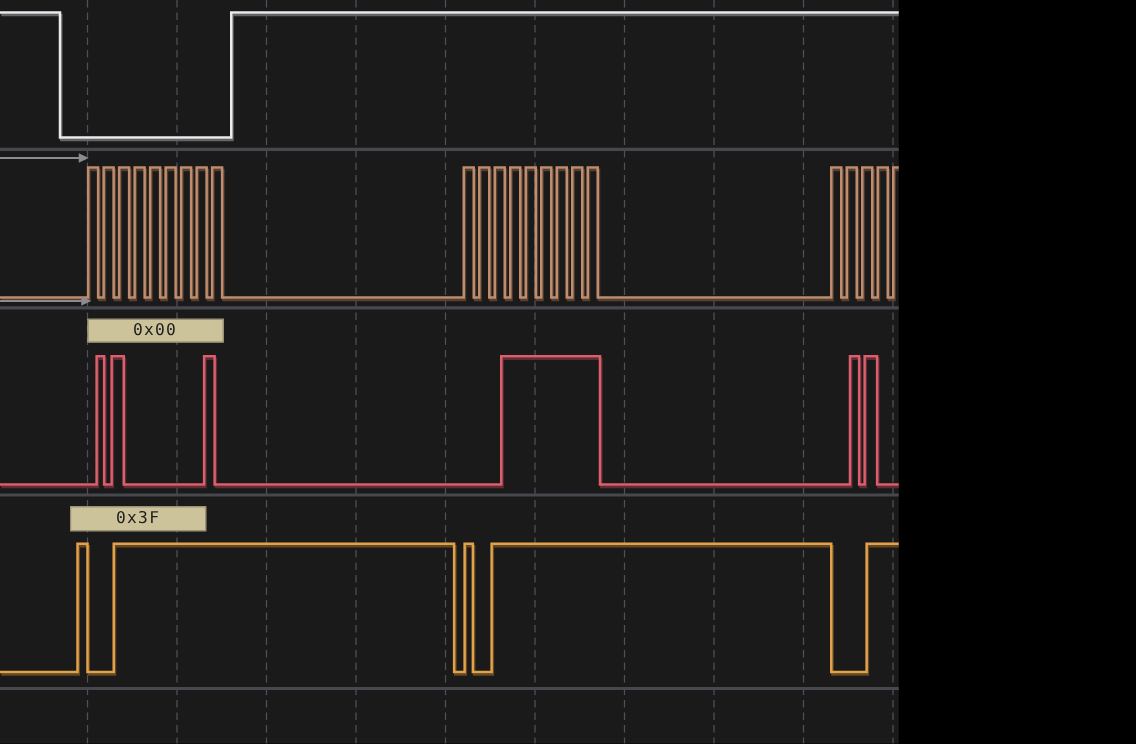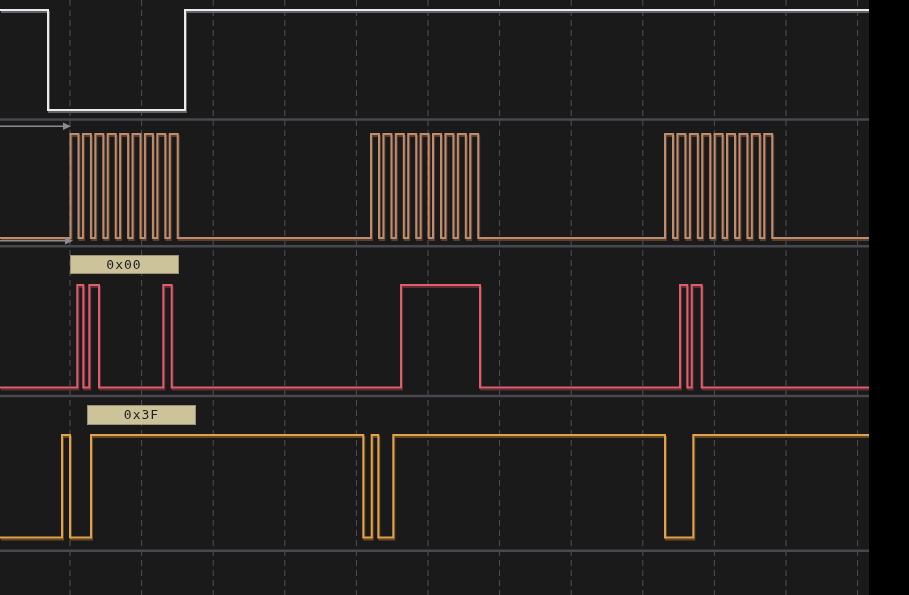--- a/index.html
+++ b/index.html
@@ -1,18 +1,18 @@
 <!DOCTYPE html>
 <html><head>
 <meta charset="utf-8">
 <style>
   html,body{margin:0;padding:0;background:#000;}
   .screen{
     position:relative;
-    width:869px;height:595px;
+    width:719px;height:595px;
     background:#1a1a1a;
     overflow:hidden;
     font-family:"DejaVu Sans Mono","Liberation Mono",monospace;
   }
   svg{position:absolute;left:0;top:0;display:block;}
   .decoded-label{
     position:absolute;
     display:flex;align-items:center;justify-content:center;
     font-size:13px;
     box-sizing:border-box;
@@ -65,15 +65,15 @@
       </g>
       <g>
         <line x1="0" y1="126.3" x2="69" y2="126.3" stroke="#8b8b90" stroke-width="1.6"></line>
         <polygon points="71,126.3 63,122.5 63,130.1" fill="#8b8b90"></polygon>
         <line x1="0" y1="240.8" x2="71" y2="240.8" stroke="#8b8b90" stroke-width="1.6"></line>
         <polygon points="73,240.8 65,237 65,244.60000000000002" fill="#8b8b90"></polygon>
       </g>
     </svg>
   <div id="labels-layer">
       <div class="decoded-label" style="left: 69.5px; top: 254.5px; width: 109px; height: 19px; background: rgb(205, 195, 155); color: rgb(30, 30, 30);">0x00</div>
-      <div class="decoded-label" style="left: 87px; top: 405px; width: 109px; height: 19.5px; background: rgb(205, 195, 155); color: rgb(30, 30, 30);">0x3F</div>
+      <div class="decoded-label" style="left: 56px; top: 405px; width: 109px; height: 19.5px; background: rgb(205, 195, 155); color: rgb(30, 30, 30);">0x3F</div>
     </div>
 </div>
 
 </body></html>

